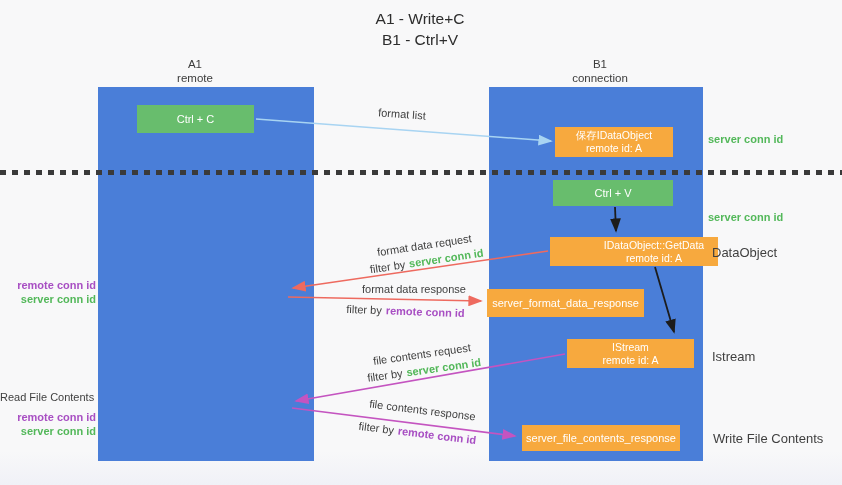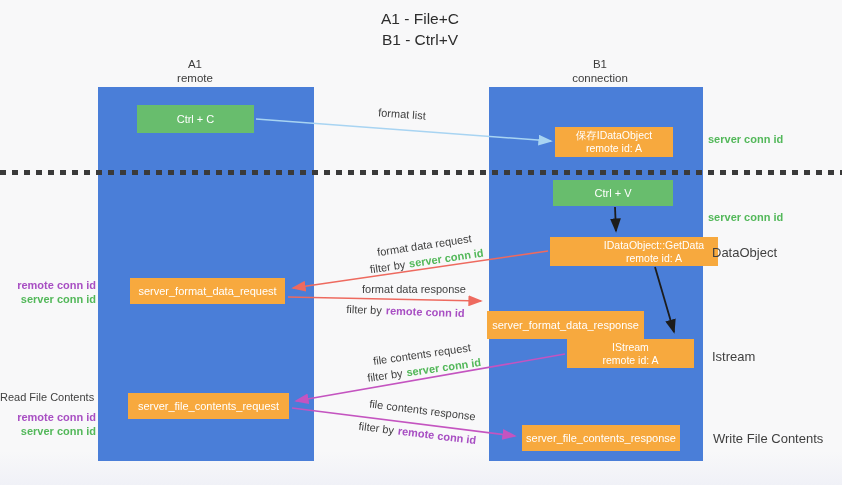--- a/index.html
+++ b/index.html
@@ -22,21 +22,21 @@
   .btn-ctrl-c{left:137px;top:105px;width:117px;height:28px;}
   .btn-ctrl-v{left:553px;top:180px;width:120px;height:26px;}
 
   .node{background:#f7a93e;color:#fff;text-align:center;font-size:10.5px;}
   .node-1line{display:flex;align-items:center;justify-content:center;font-size:11px;}
   .node-2line{display:flex;flex-direction:column;align-items:center;justify-content:center;line-height:13px;}
   .n-save{left:555px;top:127px;width:118px;height:30px;}
   .n-getdata{left:550px;top:237px;width:128px;height:29px;padding-left:40px;}
   .n-istream{left:567px;top:339px;width:127px;height:29px;}
   .n-freq{left:130px;top:278px;width:155px;height:26px;}
-  .n-fres{left:487px;top:289px;width:157px;height:28px;margin-top:22px;}
+  .n-fres{left:487px;top:289px;width:157px;height:28px;}
   .n-fileq{left:128px;top:393px;width:161px;height:26px;}
   .n-filer{left:522px;top:425px;width:158px;height:26px;}
 
   .edge-label{font-size:11px;color:#3f3f3f;text-align:center;}
   .green-id{color:#53b85a;font-weight:bold;}
   .purple-id{color:#a84fc3;font-weight:bold;}
   .filter-by{margin-right:4px;}
 
   .lbl-format-list{left:347px;top:108px;width:110px;transform:rotate(4deg);}
   .grp-fdr{left:348px;top:237px;width:155px;transform:rotate(-8.5deg);line-height:16px;}
@@ -55,21 +55,21 @@
   .l-read{left:0;top:391px;width:102px;text-align:left;font-size:11px;color:#3f3f3f;}
 
   svg.arrows{position:absolute;left:0;top:0;pointer-events:none;}
 </style>
 </head>
 <body>
 
 <div class="canvas">
 
   <div class="abs title">
-    <div>A1 - File+C</div>
+    <div>A1 - Write+C</div>
     <div>B1 - Ctrl+V</div>
   </div>
 
   <div class="abs col-header hdr-left">
     <div>A1</div>
     <div>remote</div>
   </div>
   <div class="abs col-header hdr-right">
     <div>B1</div>
     <div>connection</div>
@@ -112,23 +112,21 @@
     <div>remote id: A</div>
   </div>
   <div class="abs node node-2line n-getdata">
     <div>IDataObject::GetData</div>
     <div>remote id: A</div>
   </div>
   <div class="abs node node-2line n-istream">
     <div>IStream</div>
     <div>remote id: A</div>
   </div>
-  <div class="abs node node-1line n-freq">server_format_data_request</div>
   <div class="abs node node-1line n-fres">server_format_data_response</div>
-  <div class="abs node node-1line n-fileq">server_file_contents_request</div>
   <div class="abs node node-1line n-filer">server_file_contents_response</div>
 
   <div class="abs edge-label lbl-format-list">format list</div>
 
   <div class="abs edge-label grp-fdr">
     <div>format data request</div>
     <div>
       <span class="filter-by">filter by</span><span class="green-id">server conn id</span>
     </div>
   </div>

